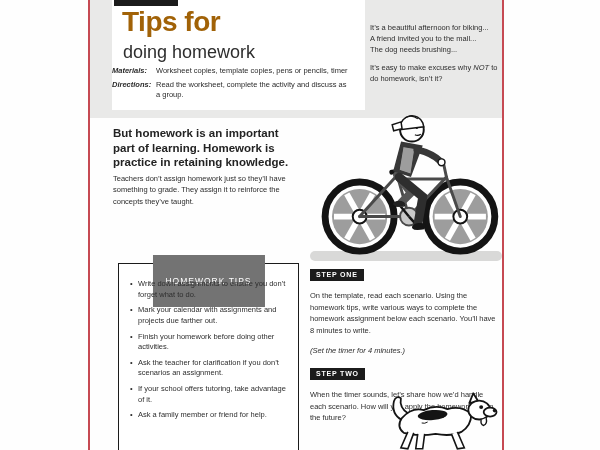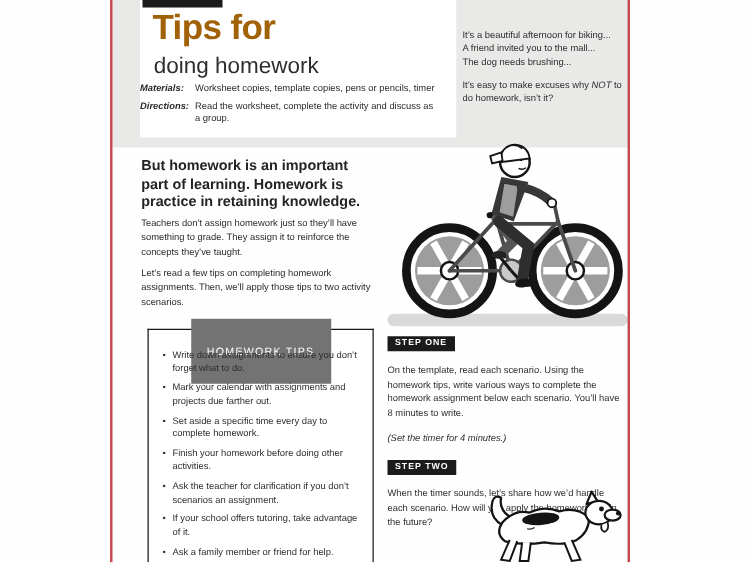--- a/index.html
+++ b/index.html
@@ -74,21 +74,20 @@
   <div class="intro">
     <div>It’s a beautiful afternoon for biking...</div>
     <div>A friend invited you to the mall...</div>
     <div>The dog needs brushing...</div>
     <div class="gap"></div>
     <div><span>It’s easy to make excuses why </span><em>NOT</em><span> to do homework, isn’t it?</span></div>
   </div>
 
   <div class="lead">But homework is an important part of learning. Homework is practice in retaining knowledge.</div>
   <div class="para1">Teachers don’t assign homework just so they’ll have something to grade. They assign it to reinforce the concepts they’ve taught.</div>
-  <div class="para2">Let’s read a few tips on completing homework assignments. Then, we’ll apply those tips to two activity scenarios.</div>
 
   <div class="ground"></div>
   <svg class="bike" width="188" height="148" viewBox="0 0 190 150">
 
     <g>
       <circle cx="48" cy="106" r="35" fill="#ffffff" stroke="#141414" stroke-width="7"></circle>
       <circle cx="48" cy="106" r="28" fill="#9d9d9d"></circle>
       <g stroke="#ffffff" stroke-width="6">
         <line x1="22" y1="106" x2="74" y2="106"></line>
         <line x1="35" y1="83" x2="61" y2="129"></line>
@@ -142,21 +141,20 @@
     <path d="M89,15 a12,12 0 0 1 23,-4 l1,4 -24,3 Z" fill="#ffffff" stroke="#141414" stroke-width="1.5"></path>
     <path d="M90,10 l-9,3 1.5,6 8.5,-2 Z" fill="#ffffff" stroke="#141414" stroke-width="1.5"></path>
     <path d="M94,6 q7,-4 13,1" stroke="#141414" stroke-width="1.2" fill="none"></path>
   </svg>
 
   <div class="tips-box">
     <div class="tips-tab">HOMEWORK TIPS</div>
     <ul class="tips-list">
       <li>Write down assignments to ensure you don’t forget what to do.</li>
       <li>Mark your calendar with assignments and projects due farther out.</li>
-      <li>Set aside a specific time every day to complete homework.</li>
       <li>Finish your homework before doing other activities.</li>
       <li>Ask the teacher for clarification if you don’t scenarios an assignment.</li>
       <li>If your school offers tutoring, take advantage of it.</li>
       <li>Ask a family member or friend for help.</li>
 
     </ul>
   </div>
 
   <div class="steps">
     <div class="step-badge">STEP ONE</div>

